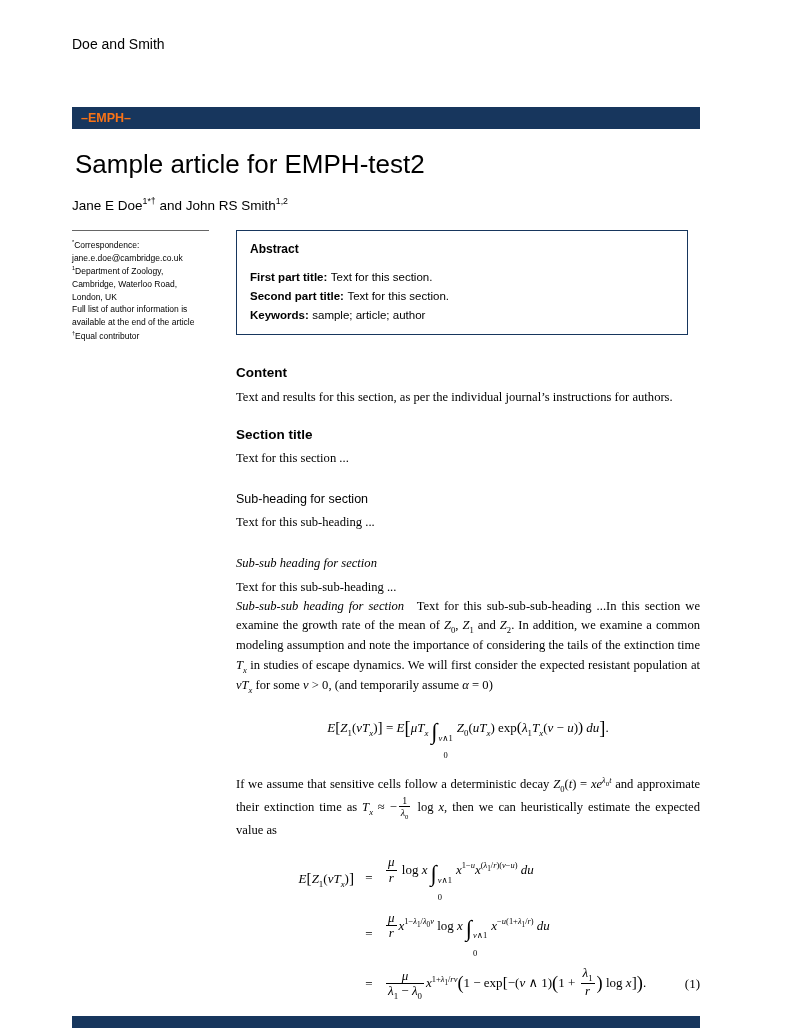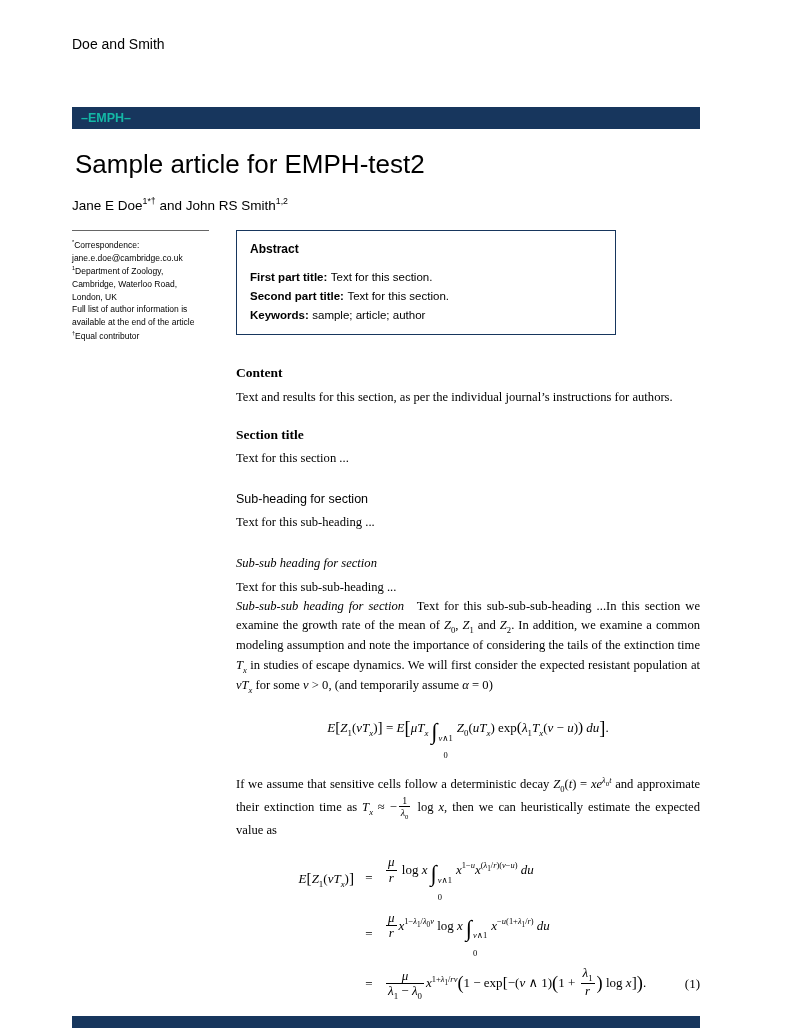--- a/index.html
+++ b/index.html
@@ -5,48 +5,48 @@
   :root { --navy:#17365d; }
   * { box-sizing:border-box; }
   html,body { margin:0; padding:0; background:#fff; }
   .page { position:relative; width:794px; height:1028px; background:#fff; color:#000;
           font-family:"Liberation Serif", serif; overflow:hidden; }
 
   .running-head { position:absolute; left:72px; top:36px;
                   font-family:"Liberation Sans", sans-serif; font-size:14px; }
 
   .banner { position:absolute; left:72px; top:107px; width:628px; height:22px;
-            background:var(--navy); color:#14b8a6; font-family:"Liberation Sans", sans-serif;
+            background:var(--navy); color:#f97316; font-family:"Liberation Sans", sans-serif;
             font-weight:bold; font-size:12.5px; line-height:22px; padding-left:9px; }
 
   .title { position:absolute; left:71px; top:145px; margin:4px;
            font-family:"Liberation Sans", sans-serif; font-weight:500; font-size:26px; }
 
   .authors { position:absolute; left:72px; top:196px;
              font-family:"Liberation Sans", sans-serif; font-size:13.5px; }
   sup { font-size:0.65em; }
   sub { font-size:0.68em; }
   sup sub, sup sup, sub sub { font-size:0.85em; }
 
   .sidebar { position:absolute; left:72px; top:230px; width:137px;
              border-top:1px solid #666; padding-top:7px;
              font-family:"Liberation Sans", sans-serif; font-size:8.5px; line-height:1.5; }
   .sidebar div { margin:0; }
 
-  .abstract-box { position:absolute; left:236px; top:230px; width:380px; min-height:99px;
+  .abstract-box { position:absolute; left:236px; top:230px; width:452px; min-height:99px;
                   border:1.5px solid var(--navy); padding:9px 13px 10px;
                   font-family:"Liberation Sans", sans-serif; font-size:11.5px; line-height:1.62; }
   .abstract-title { font-weight:bold; font-size:12px; margin-bottom:9px; }
   .abstract-line .label { font-weight:bold; margin-right:0.3em;text-align:right; }
 
   .main { position:absolute; left:236px; top:363px; width:464px;
           font-size:12.6px; line-height:1.52; }
   .main p { margin:0; text-align:justify; }
 
-  .h-sans { font-family:Liberation Serif, serif; font-size:13.5px; font-weight:bold; margin:0 0 4px; }
+  .h-sans { font-family:Liberation Sans, sans-serif; font-size:13.5px; font-weight:bold; margin:0 0 4px; }
   .h-sans-sub { font-family:"Liberation Sans", sans-serif; font-size:12.5px; font-weight:normal; margin:0 0 4px; }
   .h-serif-it { font-style:italic; font-weight:normal; font-size:12.6px; margin:0 0 4px; }
   .mt18 { margin-top:18px; }
   .mt20 { margin-top:20px; }
   .mt22 { margin-top:22px; }
 
   .math i, .math-par i { font-style:italic; }
   .disp { text-align:center; margin:17px 0 15px; font-size:13px; }
 
   .frac { display:inline-block; text-align:center; vertical-align:-0.62em;

